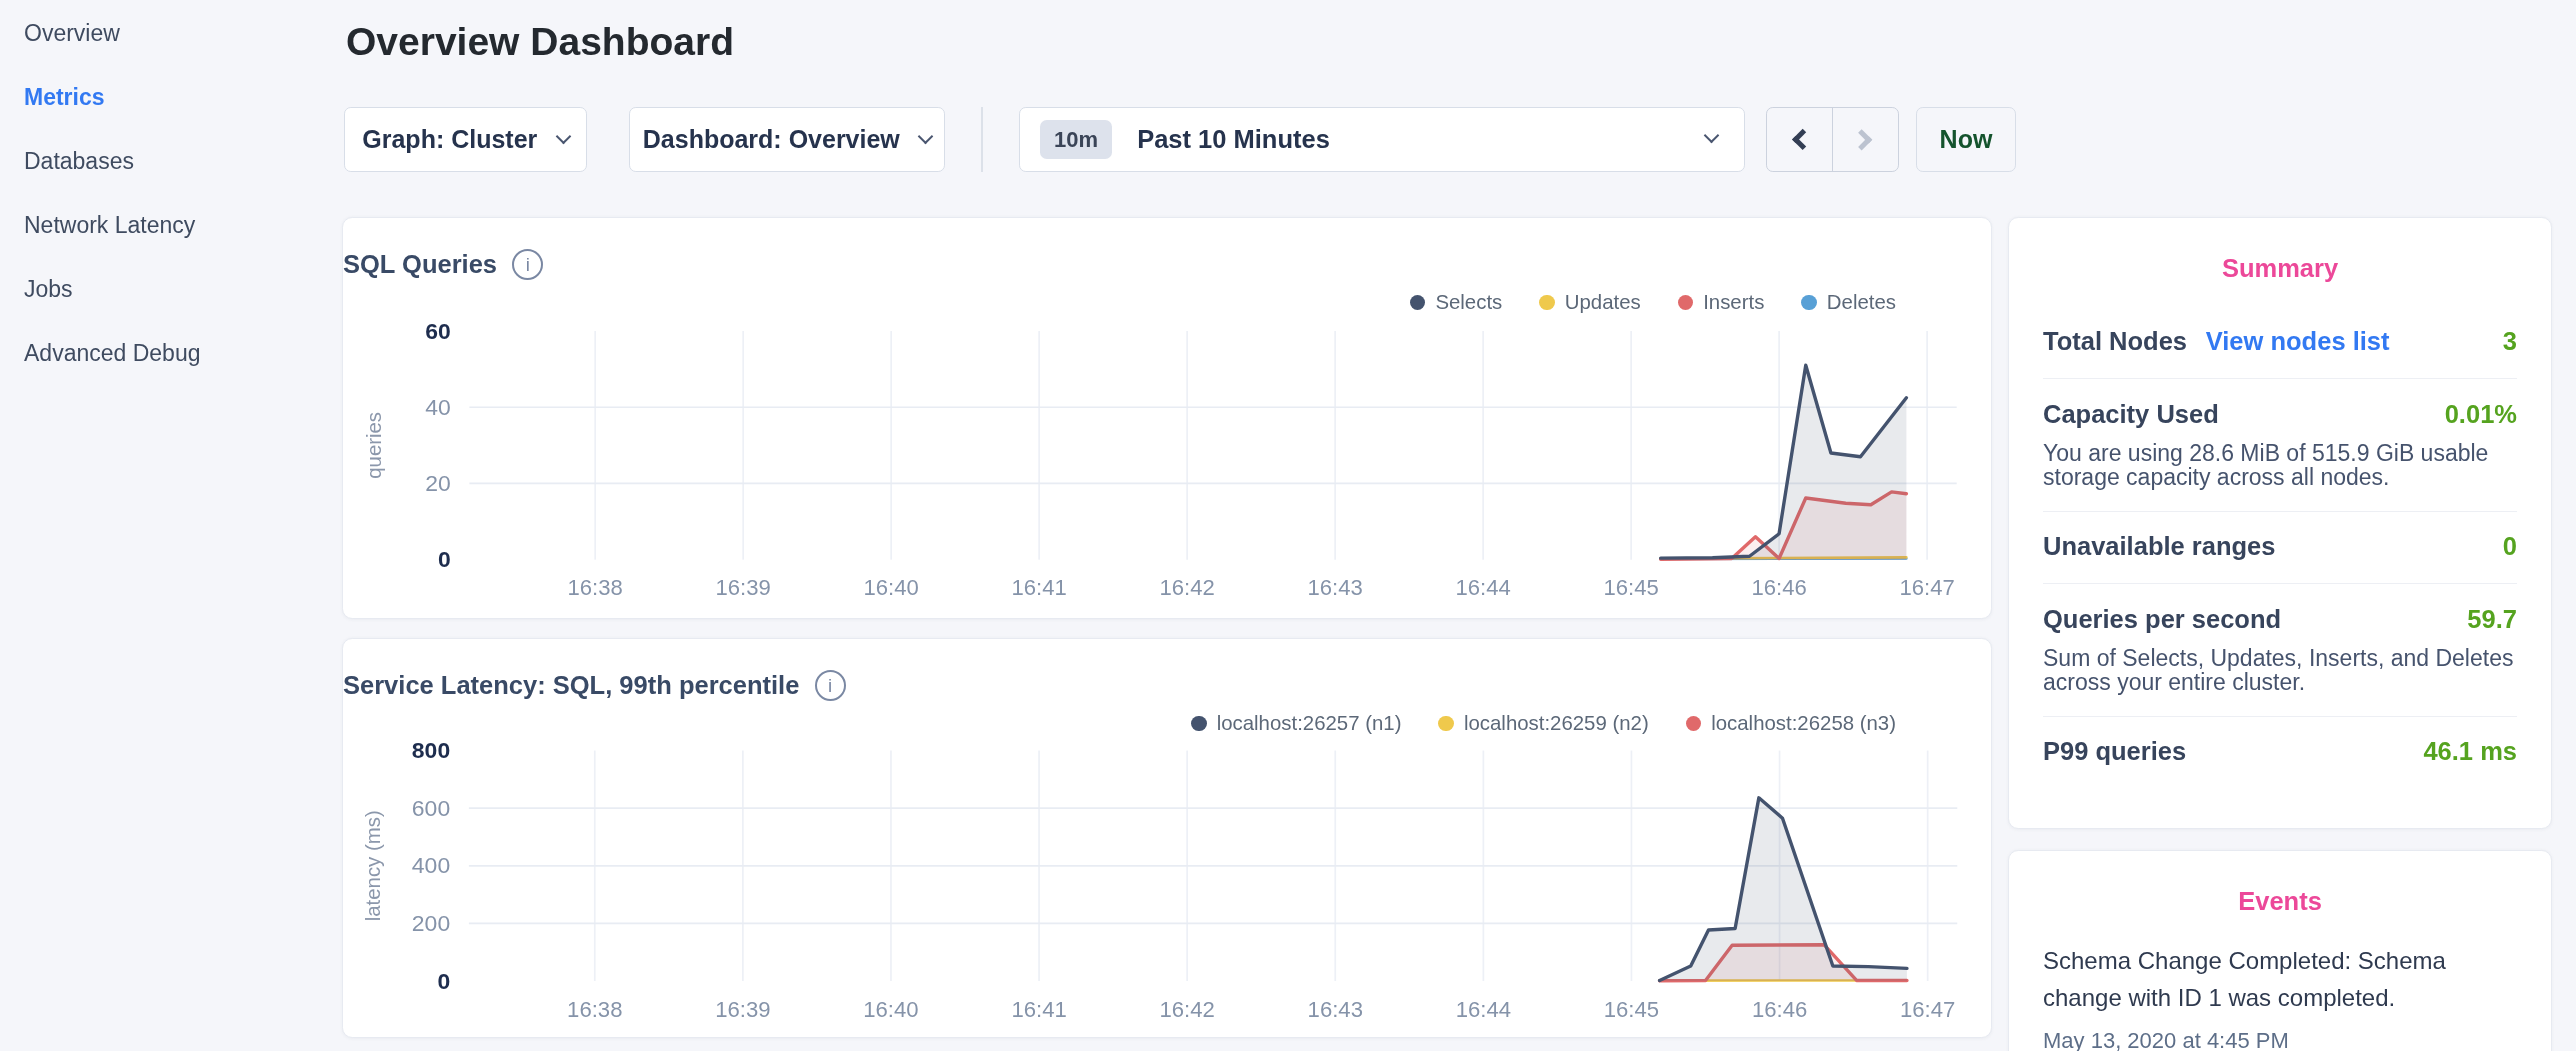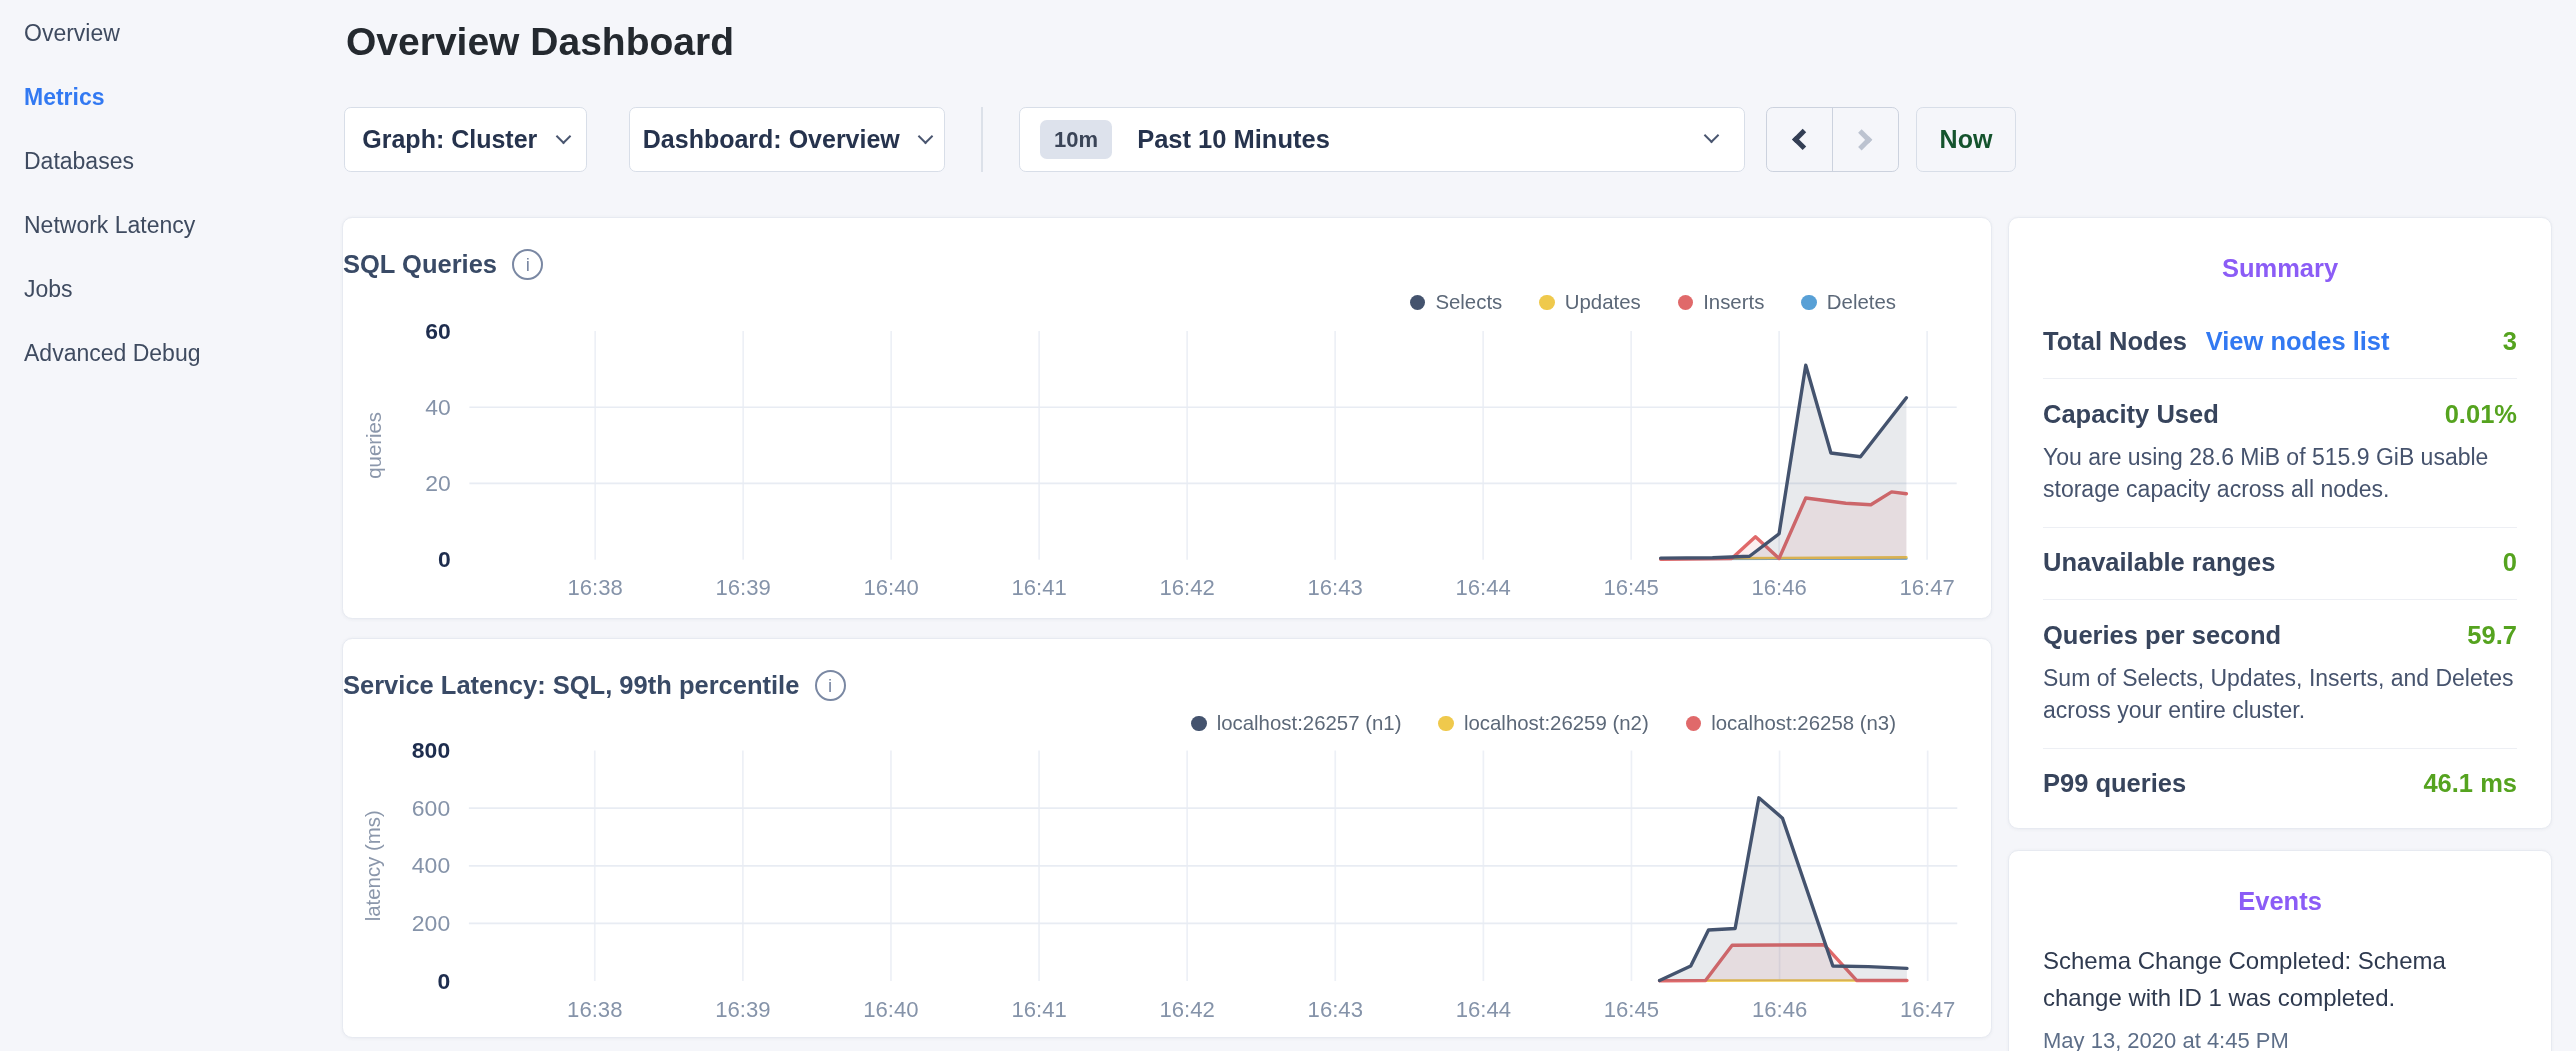--- a/index.html
+++ b/index.html
@@ -52,29 +52,29 @@
   .info-icon { width:31px; height:31px; border:2.6px solid #7a88a3; border-radius:50%; color:#7a88a3;
                font-size:18.7px; font-weight:normal; display:inline-flex; align-items:center; justify-content:center;
                font-style:normal; cursor:pointer; }
   .chart-legend { position:absolute; top:73px; right:95px; display:flex; gap:37px; align-items:flex-end; }
   .legend-item { display:flex; align-items:center; gap:10.2px; font-size:20.4px; color:#5c6878; }
   .legend-dot { width:15.3px; height:15.3px; border-radius:50%; display:inline-block; }
   .chart-svg { position:absolute; left:0; top:0; }
   svg text { font-family:"Liberation Sans", sans-serif; }
 
   
-  .panel-title { text-align:center; font-size:25.5px; font-weight:bold; color:#8b5cf6; padding-top:36px; }
+  .panel-title { text-align:center; font-size:25.5px; font-weight:bold; color:#ec4899; padding-top:36px; }
   .summary-rows { padding:24px 34px 0 34px; }
   .srow { padding:20.4px 0 22px 0; border-bottom:1.7px solid #edeff4; }
   .srow:last-child { border-bottom:none; }
   .srow-top { display:flex; align-items:baseline; }
   .slabel { font-size:25.5px; font-weight:bold; color:#37445c; }
   .slink { font-size:25.5px; font-weight:bold; color:#3279f2; margin-left:18.7px; cursor:pointer; text-decoration:none; }
   .sval { margin-left:auto; font-size:25.5px; font-weight:bold; color:#55a31f; }
-  .sdesc { margin-top:12px; font-size:23px; line-height:32px; color:#46536d; }
+  .sdesc { margin-top:12px; font-size:23px; line-height:24px; color:#46536d; }
 
   
   .events-body { padding:25.5px 34px 0 34px; }
   .event-text { font-size:24px; line-height:37px; color:#2f3a4f; }
   .event-time { margin-top:12px; font-size:22px; color:#5d6e88; }
 </style>
 </head>
 <body>
 
 <nav class="sidebar" id="sidebar">

